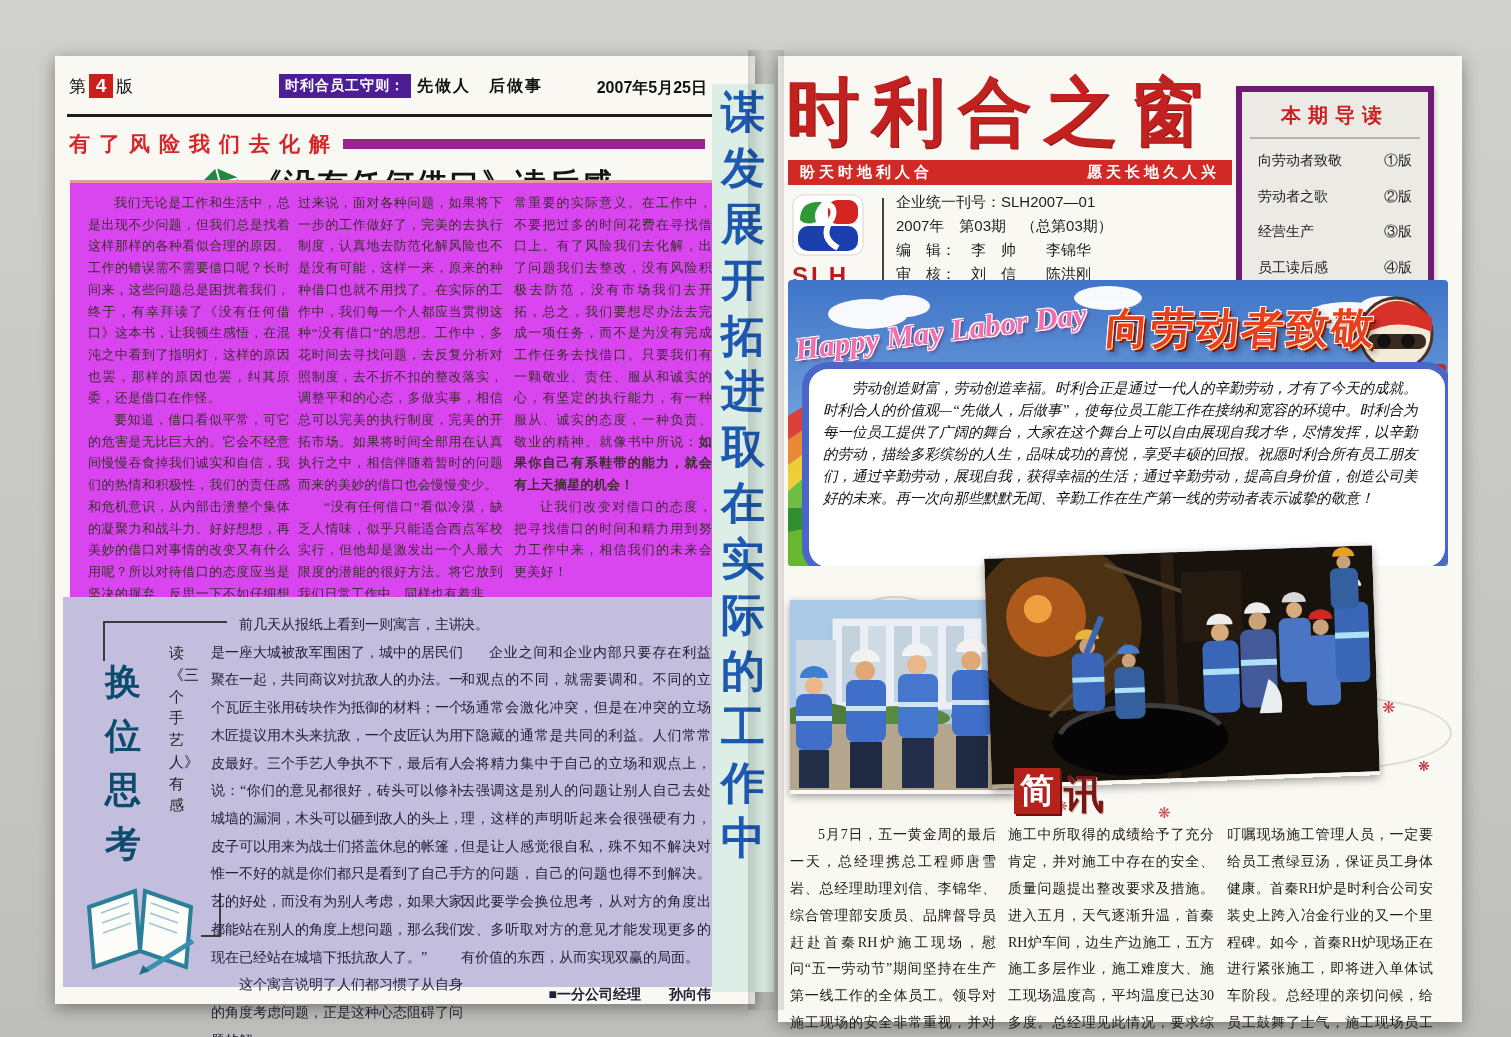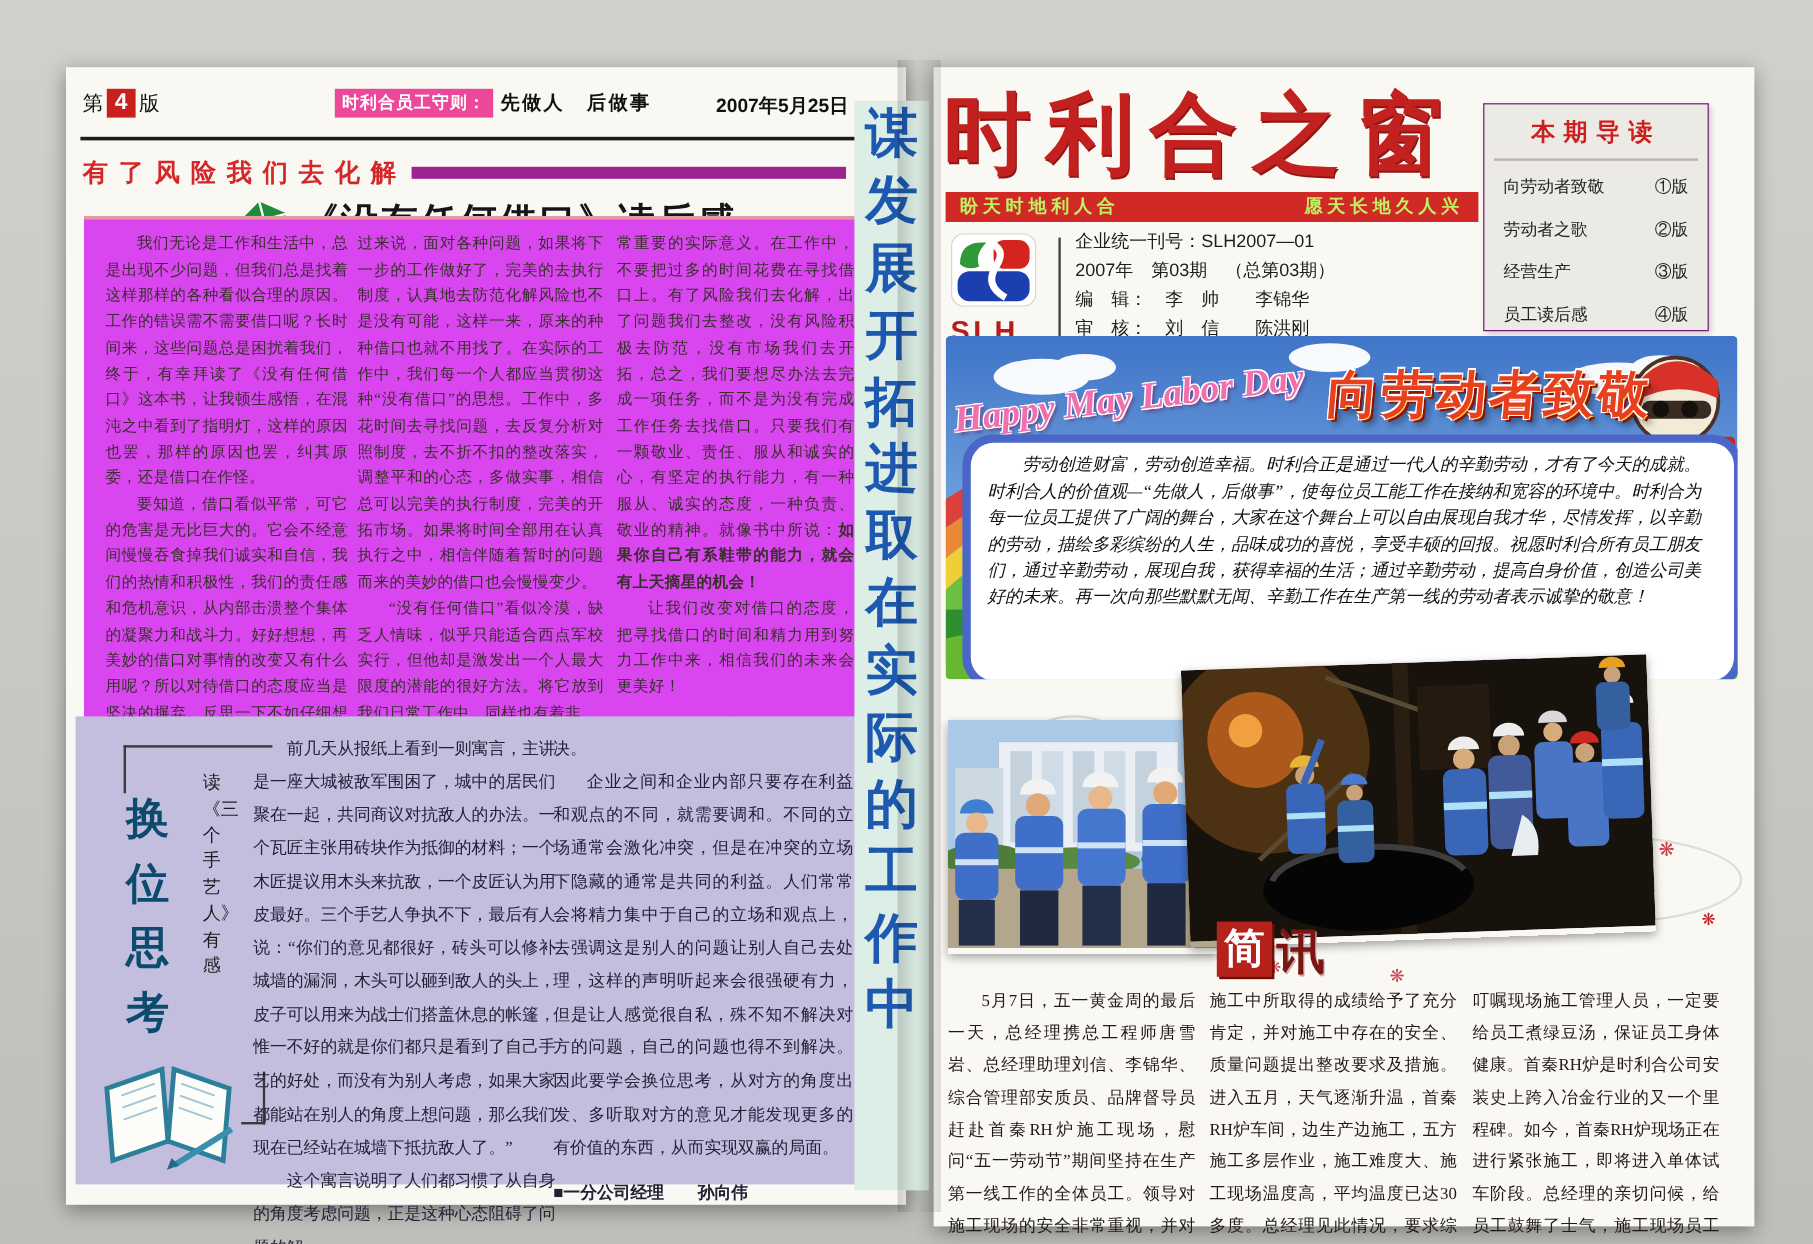--- a/index.html
+++ b/index.html
@@ -8,41 +8,41 @@
            font-family:"Liberation Sans",sans-serif; }
   .page { position:absolute; background:#faf8f3; box-shadow:0 4px 16px rgba(0,0,0,.38); }
   .serif { font-family:"Liberation Serif",serif; }
 
   
   #left-page { left:55px; top:56px; width:700px; height:948px; }
   .lp-header { position:absolute; left:14px; top:16px; width:644px; height:30px; }
   .pagenum { position:absolute; left:0; top:2px; font-size:17px; color:#111; display:flex; align-items:center; gap:3px; }
   .pagenum .numbox { background:#c9201d; color:#fff; font-weight:bold; font-size:19px; width:24px; height:24px; display:flex; align-items:center; justify-content:center; }
   .motto { position:absolute; left:210px; top:2px; display:flex; align-items:center; gap:6px; }
-  .motto .mlabel { background:#ec4899; color:#fff; font-weight:bold; font-size:14px; padding:3px 6px; letter-spacing:1px; }
+  .motto .mlabel { background:#4c1d95; color:#fff; font-weight:bold; font-size:14px; padding:3px 6px; letter-spacing:1px; }
   .motto .mtext { font-weight:bold; font-size:16px; color:#111; letter-spacing:2px; }
   .lp-date { position:absolute; right:6px; top:6px; font-weight:bold; font-size:16px; color:#111; }
   .lp-rule { position:absolute; left:12px; top:58px; width:646px; height:3px; background:#1c1c1c; }
   .section-row { position:absolute; left:14px; top:74px; width:646px; display:flex; align-items:center; }
   .section-label { color:#d5262a; font-weight:bold; font-size:21px; letter-spacing:9px; white-space:nowrap; }
   .section-bar { flex:1; height:10px; background:#9c2490; margin-left:4px; margin-right:10px; }
   .title-row { position:absolute; left:138px; top:108px; display:flex; align-items:flex-start; gap:8px; }
   .review-title { font-size:31px; font-weight:bold; color:#151515; letter-spacing:2px; font-family:"Liberation Sans",sans-serif; }
   .wave { position:absolute; left:170px; top:152px; }
 
   .pink-box { position:absolute; left:15px; top:124px; width:648px; height:415px;
               background:#d946ef; border-top:3px solid #e59aa2; }
   .jcol { position:absolute; text-align:justify; color:#3a2f2e; font-family:"Liberation Serif",serif; }
   .jcol p { margin:0; }
   .ind { text-indent:2em; }
   .pink-box .jcol { top:9px; font-size:13px; line-height:1.67; letter-spacing:.3px; }
   .pcol1 { left:18px;  width:202px; }
   .pcol2 { left:228px; width:205px; }
   .pcol3 { left:444px; width:198px; }
-  .byline { text-align:left; font-weight:bold; margin-top:10px !important; }
+  .byline { text-align:right; font-weight:bold; margin-top:10px !important; }
 
   .purple-box { position:absolute; left:8px; top:541px; width:655px; height:390px; background:#c3bede; }
   .bk-tl { position:absolute; left:40px; top:24px; width:122px; height:38px;
            border-left:2px solid #3b3b3b; border-top:2px solid #3b3b3b; }
   .bk-br { position:absolute; left:138px; top:296px; width:18px; height:42px;
            border-right:2px solid #3b3b3b; border-bottom:2px solid #3b3b3b; }
   .vtitle { position:absolute; left:42px; top:58px; width:46px; font-size:36px; font-weight:bold;
             color:#0c4a6e; line-height:1.5; word-break:break-all; font-family:"Liberation Sans",sans-serif; }
   .vsub { position:absolute; left:106px; top:46px; width:22px; font-size:15px; color:#1c1c1c;
           line-height:1.45; word-break:break-all; font-family:"Liberation Serif",serif; }
@@ -58,29 +58,29 @@
                 word-break:break-all; text-align:center; font-family:"Liberation Sans",sans-serif; }
   #fold { position:absolute; left:748px; top:50px; width:36px; height:960px;
           background:linear-gradient(90deg,rgba(0,0,0,.16),rgba(0,0,0,.02) 45%,rgba(0,0,0,.12)); }
 
   
   #right-page { left:778px; top:56px; width:684px; height:966px; }
   .masthead { position:absolute; left:8px; top:8px; width:452px; font-size:73px; font-weight:bold;
               color:#c32120; letter-spacing:13px; font-family:"Liberation Serif",serif; white-space:nowrap;
               text-shadow:1px 1px 0 #8f1414; }
   .slogan-bar { position:absolute; left:10px; top:104px; width:444px; height:25px; background:#d12a26;
-                color:#bef264; font-weight:bold; font-size:15px; letter-spacing:4px;
+                color:#ffffff; font-weight:bold; font-size:15px; letter-spacing:4px;
                 display:flex; justify-content:space-between; align-items:center; padding:0 12px; box-sizing:border-box; }
   .logo-wrap { position:absolute; left:14px; top:138px; width:80px; text-align:left; }
   .logo-text { font-weight:bold; font-size:24px; letter-spacing:3px; color:#b91c1c; margin-top:2px; font-family:"Liberation Sans",sans-serif; }
   .pub-divider { position:absolute; left:104px; top:142px; width:2px; height:82px; background:#444; }
   .pub-info { position:absolute; left:118px; top:134px; width:340px; font-size:15px; line-height:1.6;
               color:#1d1d1d; font-family:"Liberation Sans",sans-serif; }
   .toc-box { position:absolute; left:458px; top:30px; width:186px; height:188px; background:#eceae5;
-             border:1px solid #701a75; box-shadow:2px 2px 5px rgba(0,0,0,.18); }
+             border:6px solid #701a75; box-shadow:2px 2px 5px rgba(0,0,0,.18); }
   .toc-title { color:#cc1f1f; font-weight:bold; font-size:20px; letter-spacing:7px; text-align:center; margin-top:10px; }
   .toc-rule { height:2px; background:#b7b4ad; margin:8px 8px 4px; }
   .toc-row { display:flex; justify-content:space-between; padding:0 16px; font-size:14px; color:#222; line-height:2.55; }
 
   .banner { position:absolute; left:10px; top:224px; width:660px; height:286px; overflow:hidden; border-radius:4px; }
   .happy { position:absolute; left:6px; top:34px; font-size:31px; font-weight:bold; font-style:italic;
            color:#f26fae; transform:rotate(-7deg); font-family:"Liberation Serif",serif;
            text-shadow:-1px -1px 0 #fff,1px -1px 0 #fff,-1px 1px 0 #fff,1px 1px 0 #fff,2px 3px 3px rgba(120,0,60,.5); }
   .banner-title { position:absolute; left:318px; top:20px; font-size:43px; font-weight:900; color:#e8401c;
                   letter-spacing:2px; transform:skewX(-5deg);

